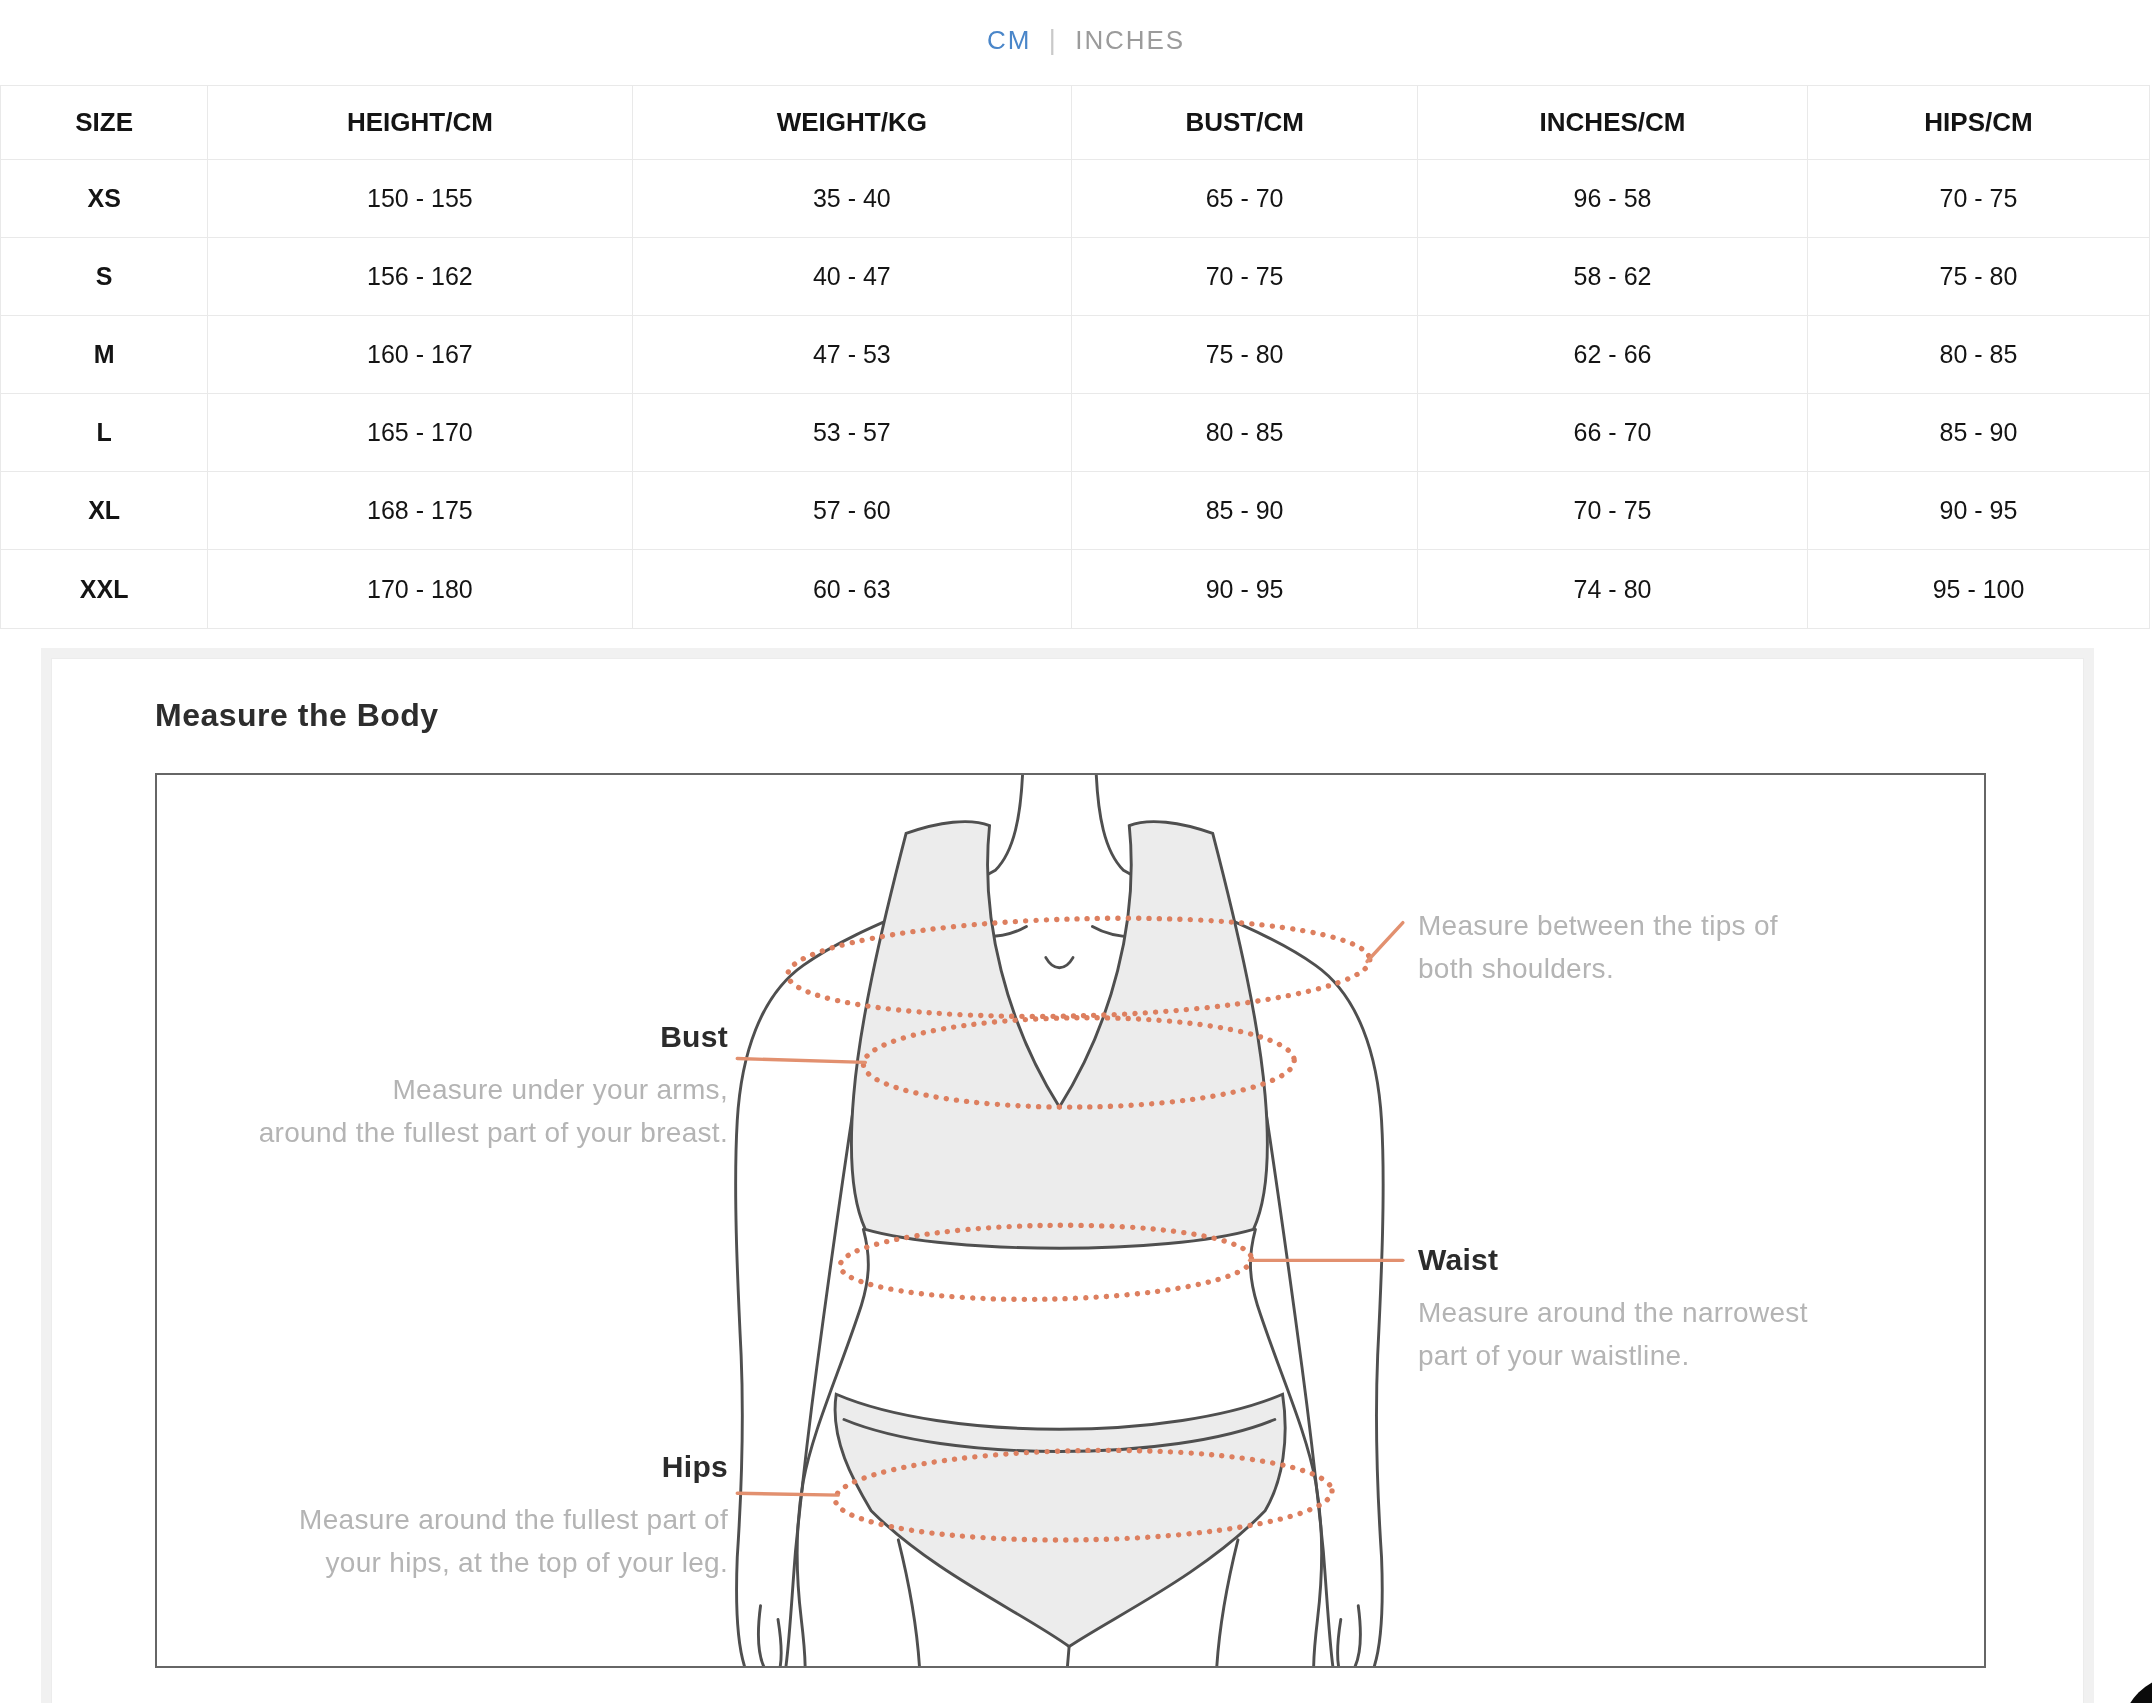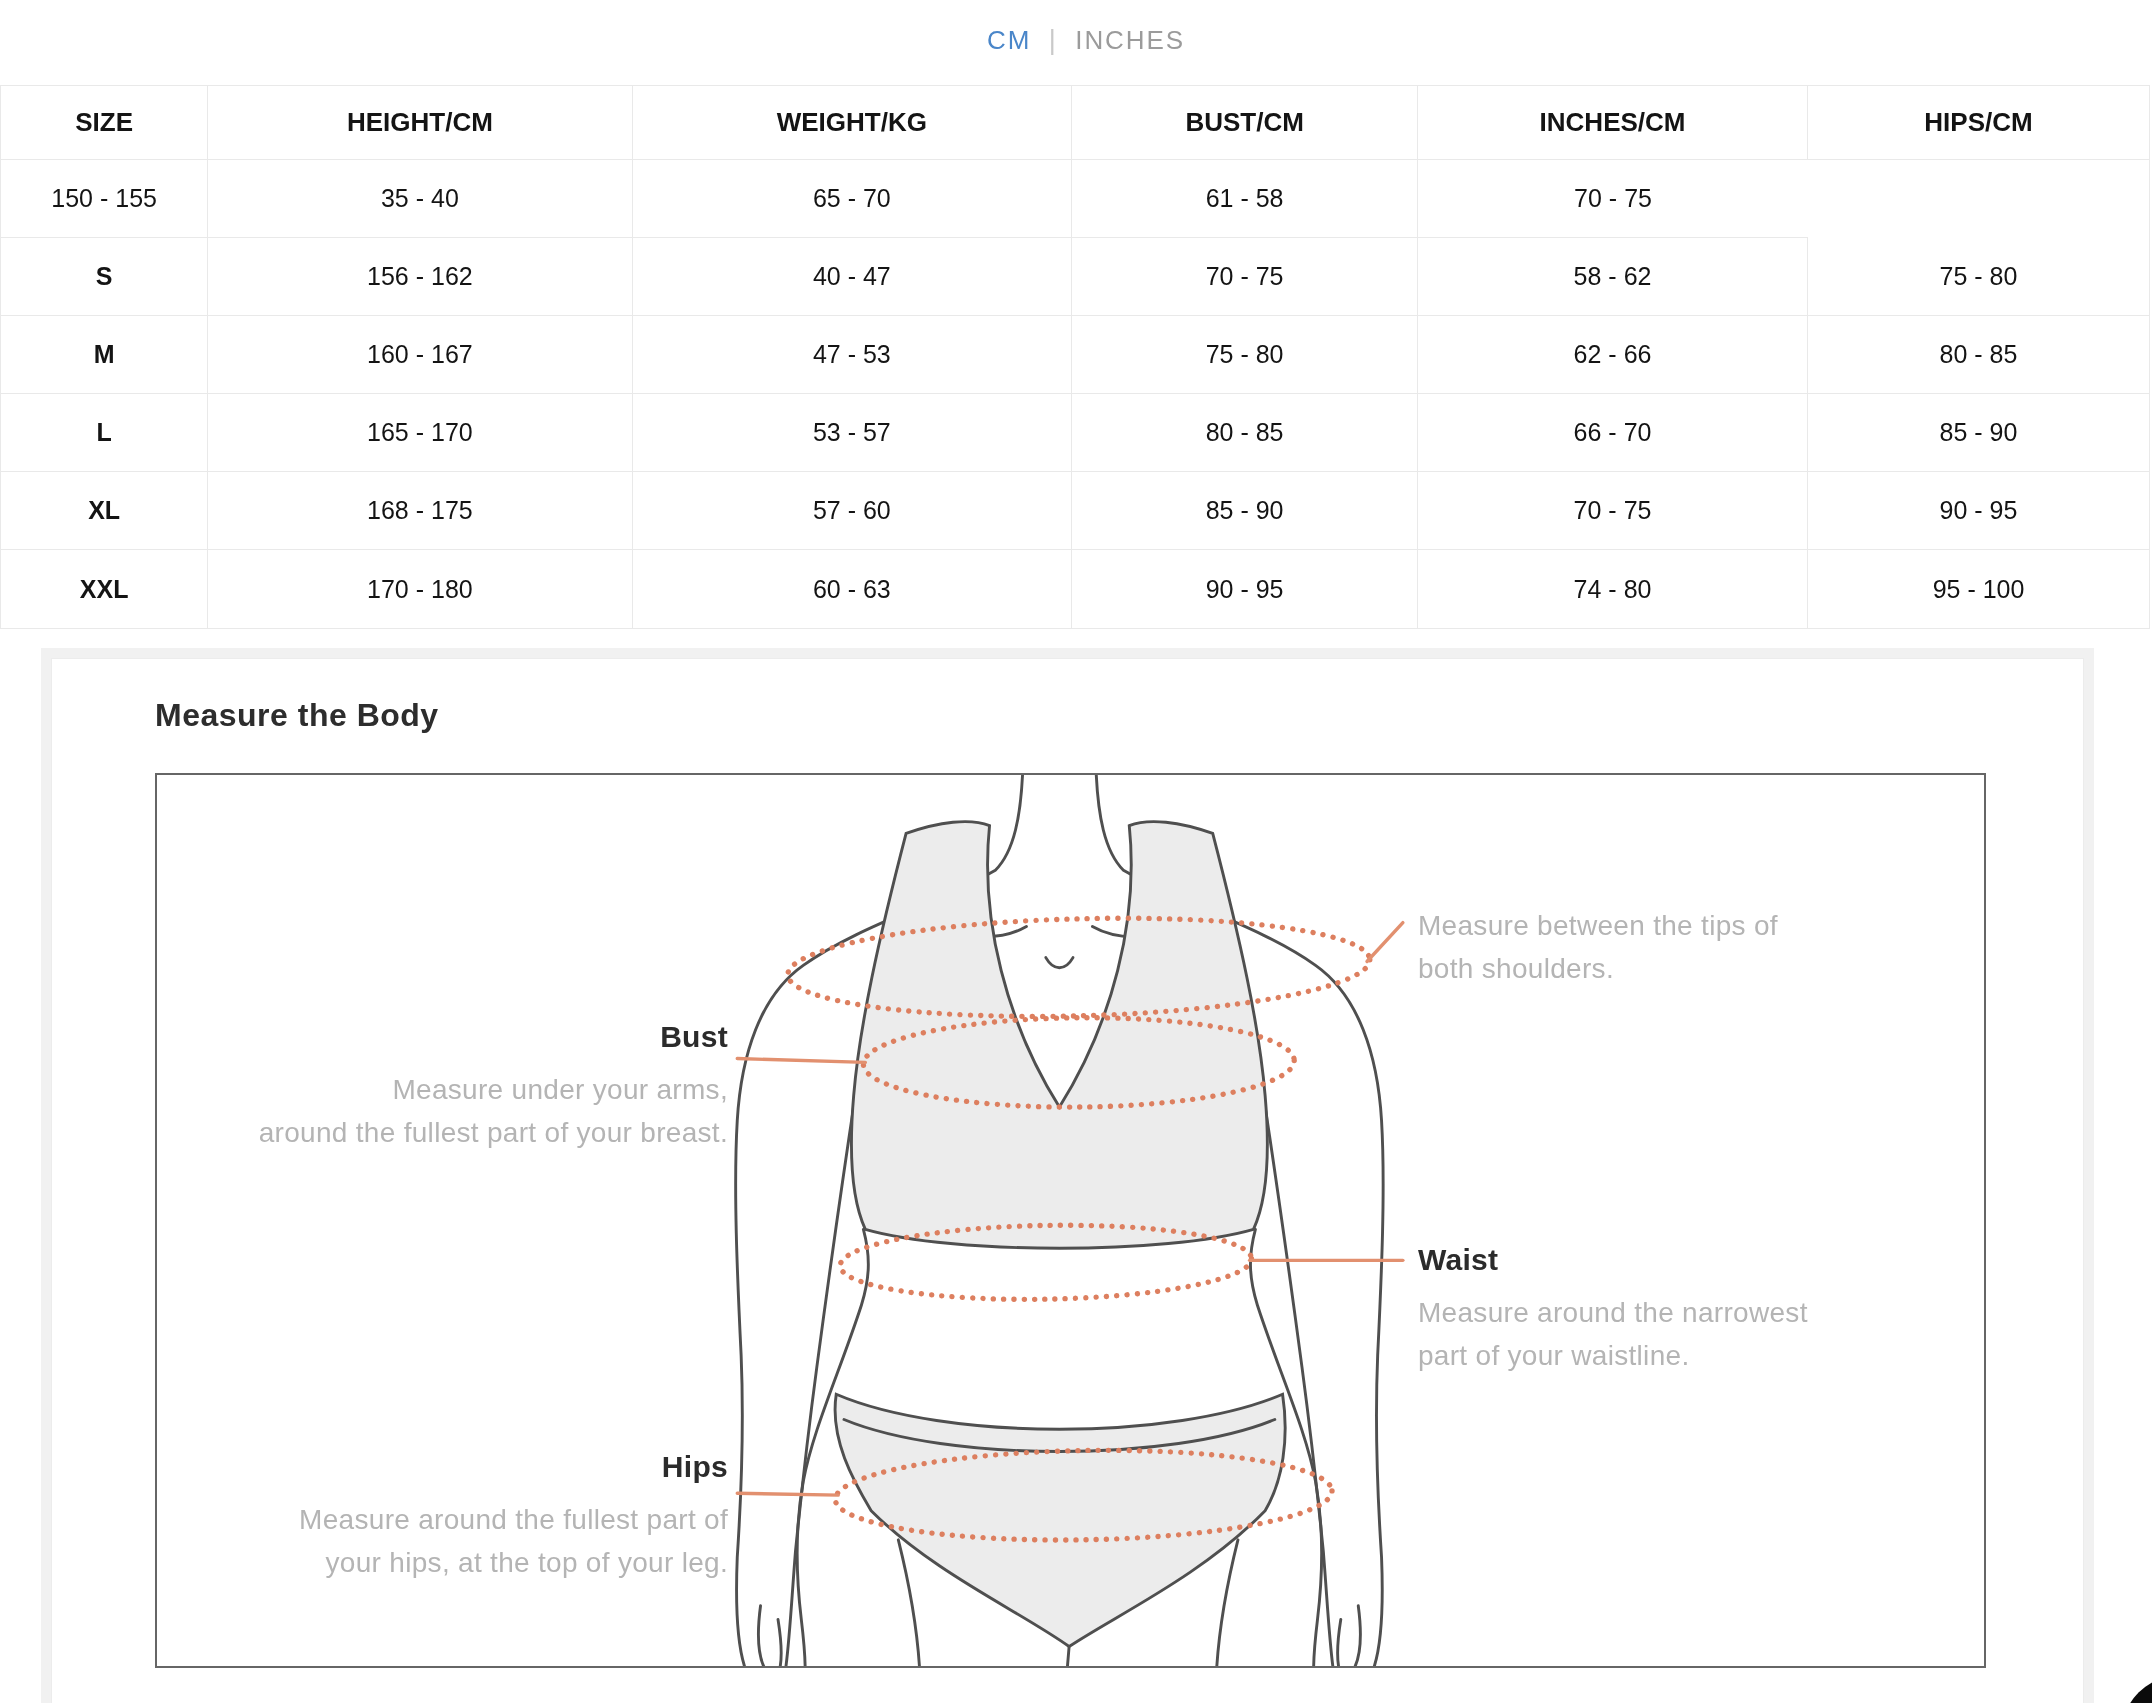--- a/index.html
+++ b/index.html
@@ -75,24 +75,25 @@
   <div class="size-table" id="size-table">
       <div class="size-row header">
         <div class="size-cell">SIZE</div>
         <div class="size-cell">HEIGHT/CM</div>
         <div class="size-cell">WEIGHT/KG</div>
         <div class="size-cell">BUST/CM</div>
         <div class="size-cell">INCHES/CM</div>
         <div class="size-cell">HIPS/CM</div>
       </div>
       <div class="size-row">
+        <div class="size-cell size-name">XS</div>
         <div class="size-cell">150 - 155</div>
         <div class="size-cell">35 - 40</div>
         <div class="size-cell">65 - 70</div>
-        <div class="size-cell">61 - 58</div>
+        <div class="size-cell">96 - 58</div>
         <div class="size-cell">70 - 75</div>
       </div>
       <div class="size-row">
         <div class="size-cell size-name">S</div>
         <div class="size-cell">156 - 162</div>
         <div class="size-cell">40 - 47</div>
         <div class="size-cell">70 - 75</div>
         <div class="size-cell">58 - 62</div>
         <div class="size-cell">75 - 80</div>
       </div>

